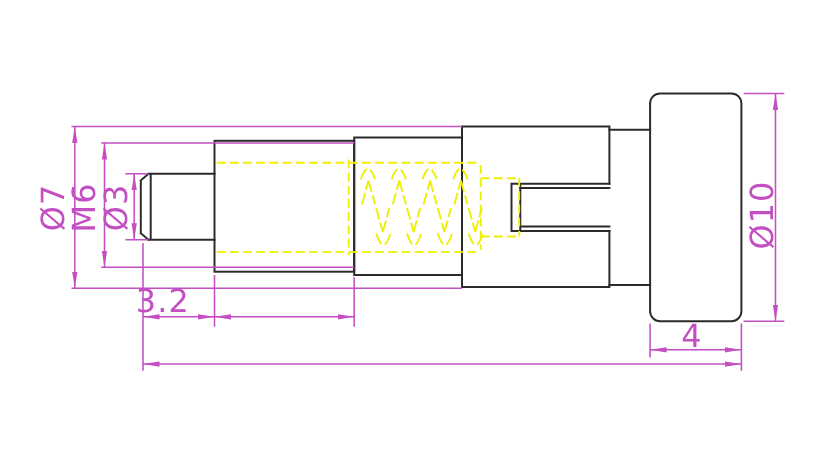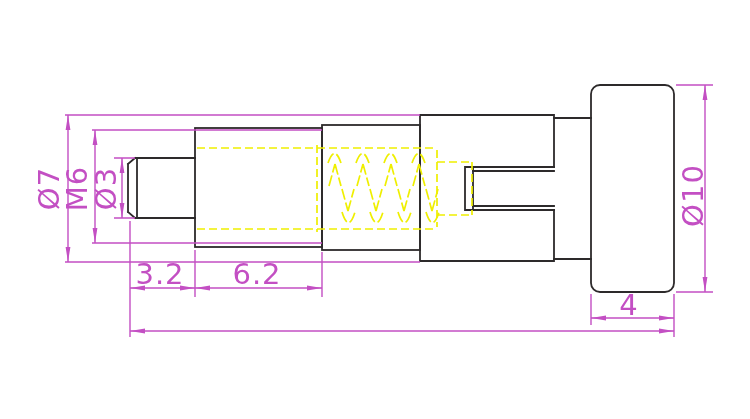--- a/index.html
+++ b/index.html
@@ -82,18 +82,17 @@
       <line x1="195" y1="288" x2="322" y2="288" marker-start="url(#arr)" marker-end="url(#arr)"></line>
       <line x1="130" y1="331" x2="674" y2="331" marker-start="url(#arr)" marker-end="url(#arr)"></line>
       <line x1="591" y1="318" x2="674" y2="318" marker-start="url(#arr)" marker-end="url(#arr)"></line>
       <line x1="705" y1="85" x2="705" y2="292" marker-start="url(#arr)" marker-end="url(#arr)"></line>
     </g>
   </svg>
 
   <div class="lbl rot" style="left:14px;top:174px;width:70px;">Ø7</div>
   <div class="lbl rot" style="left:42px;top:174px;width:70px;">M6</div>
   <div class="lbl rot" style="left:71px;top:174px;width:70px;">Ø3</div>
-  <div class="lbl" style="left:120px;top:260px;width:80px;">3.2</div>
-  <div class="lbl" style="left:217px;top:260px;width:80px;">6.2</div>
+  <div class="lbl" style="left:108px;top:260px;width:80px;">3.2</div>
   <div class="lbl" style="left:589px;top:291px;width:80px;">4</div>
   <div class="lbl rot" style="left:648px;top:181px;width:90px;">Ø10</div>
 
 </div>
 
 </body></html>

